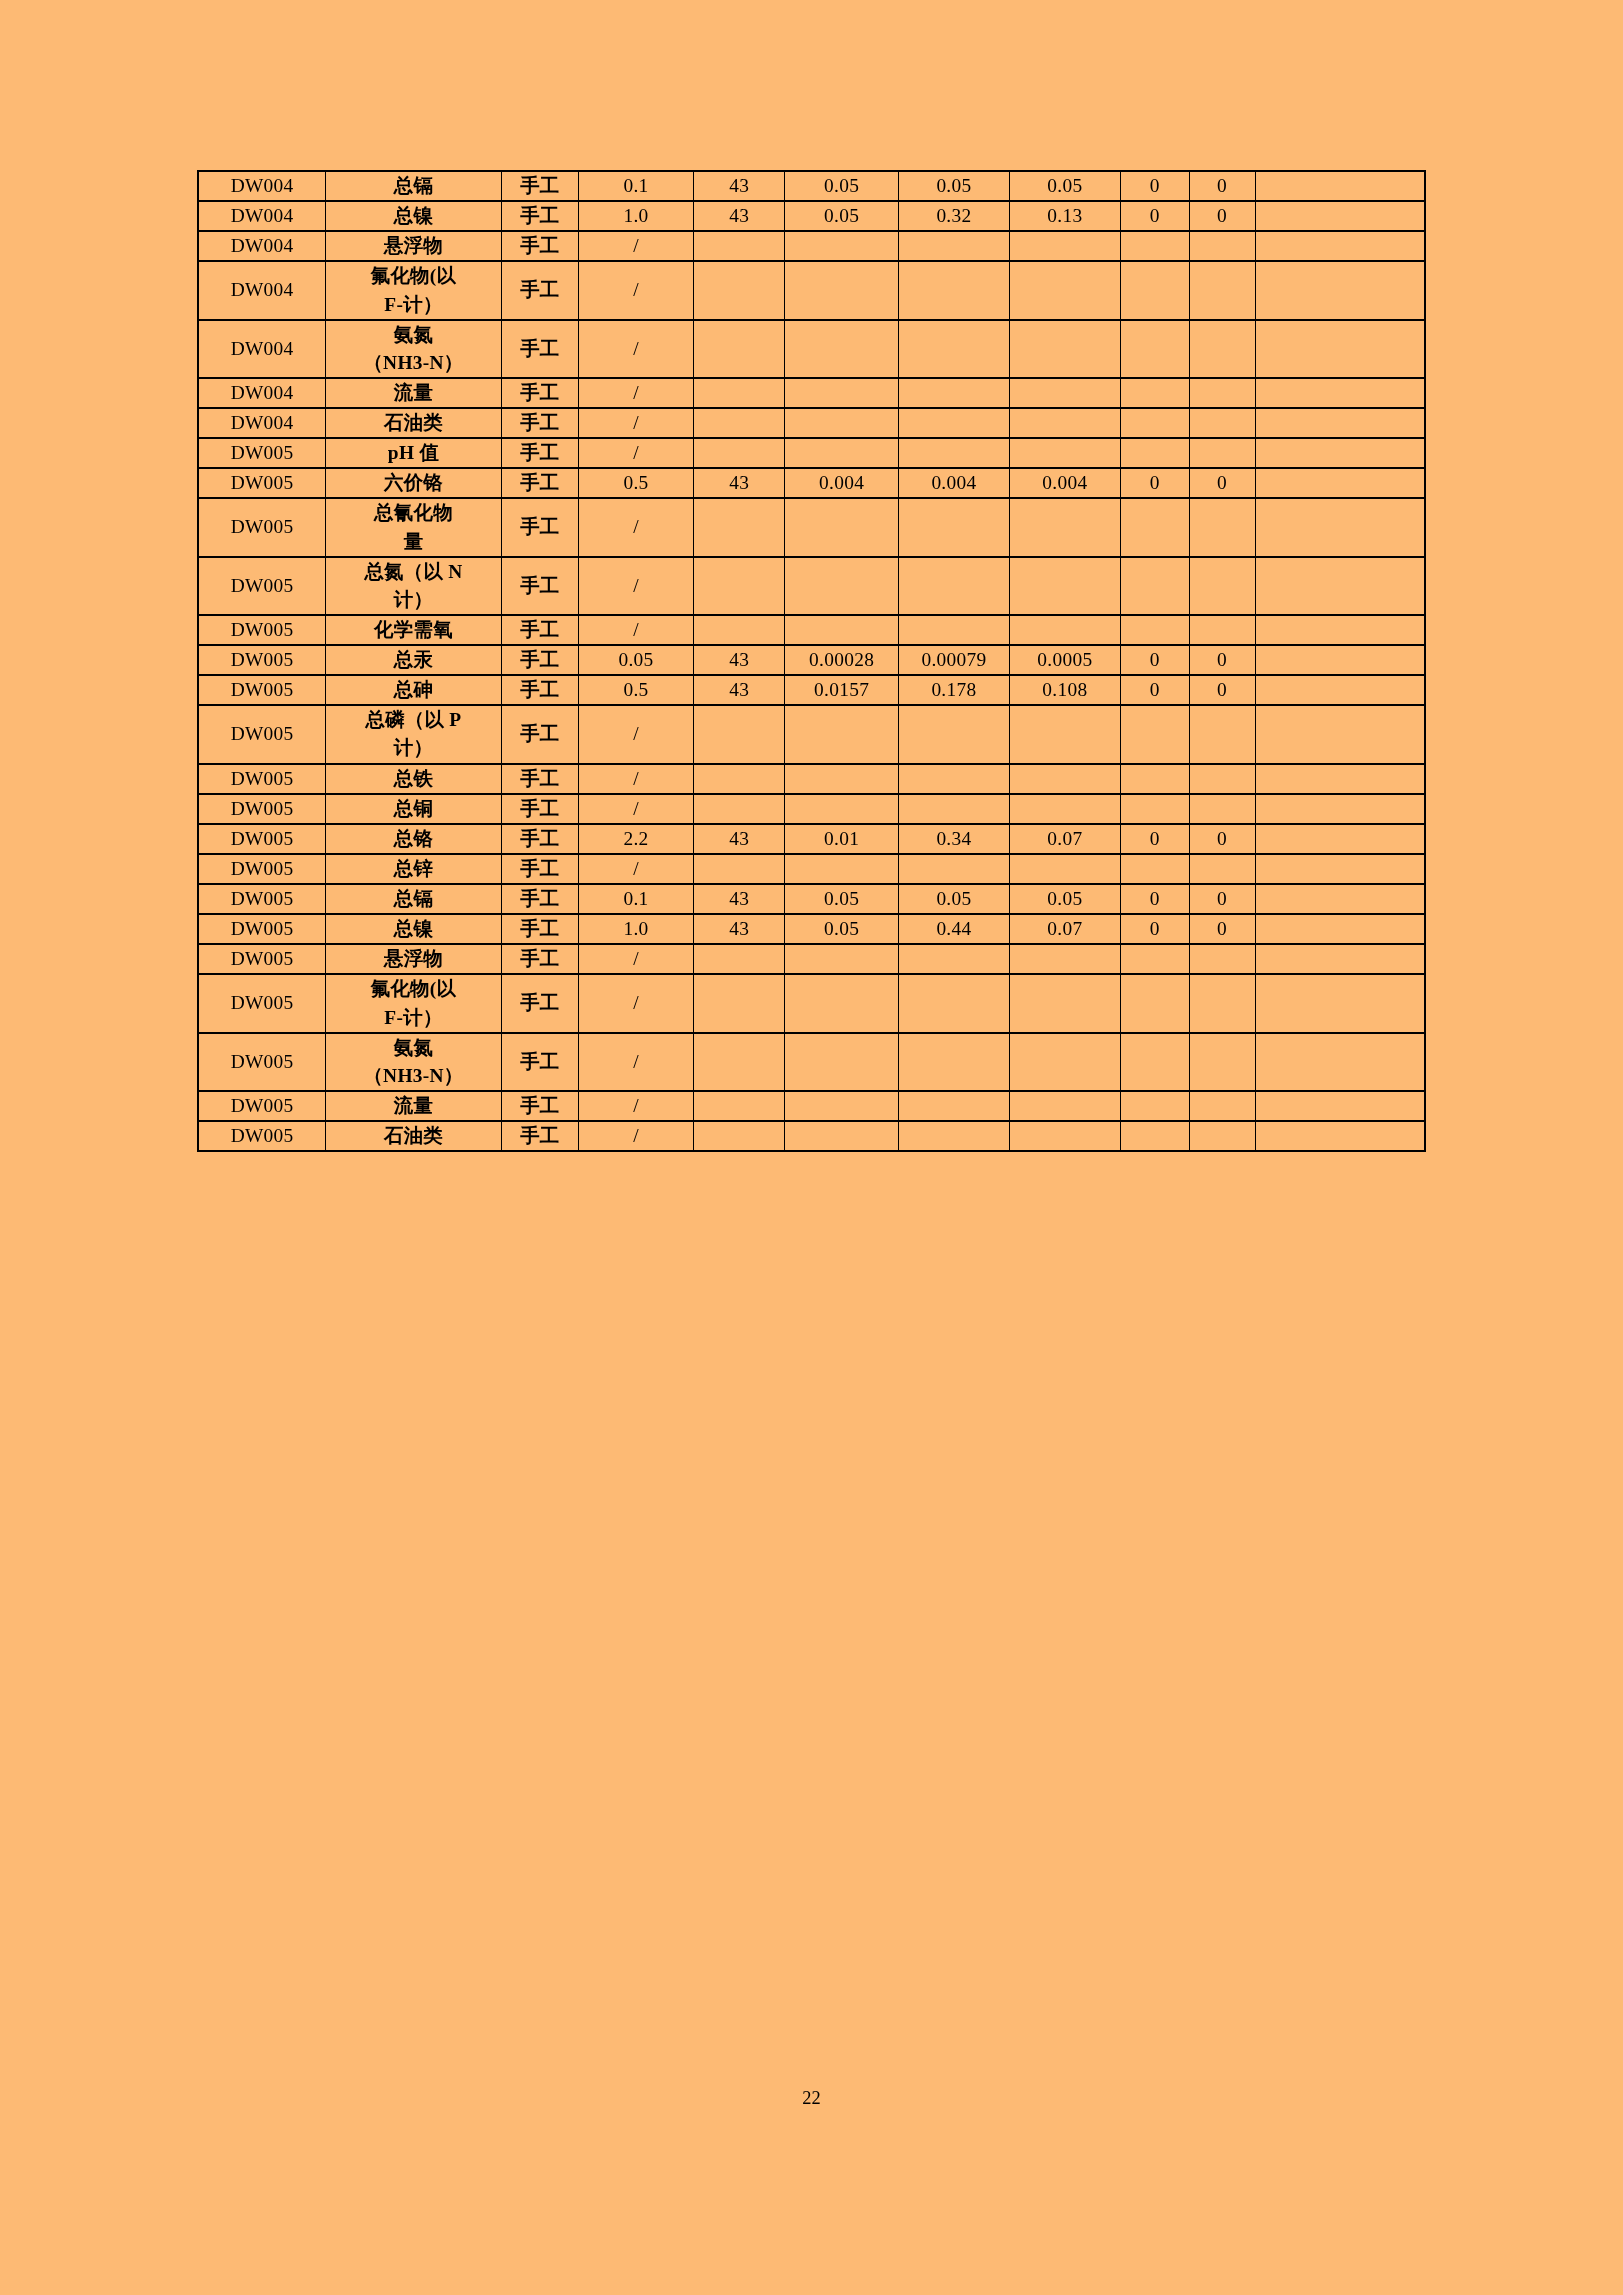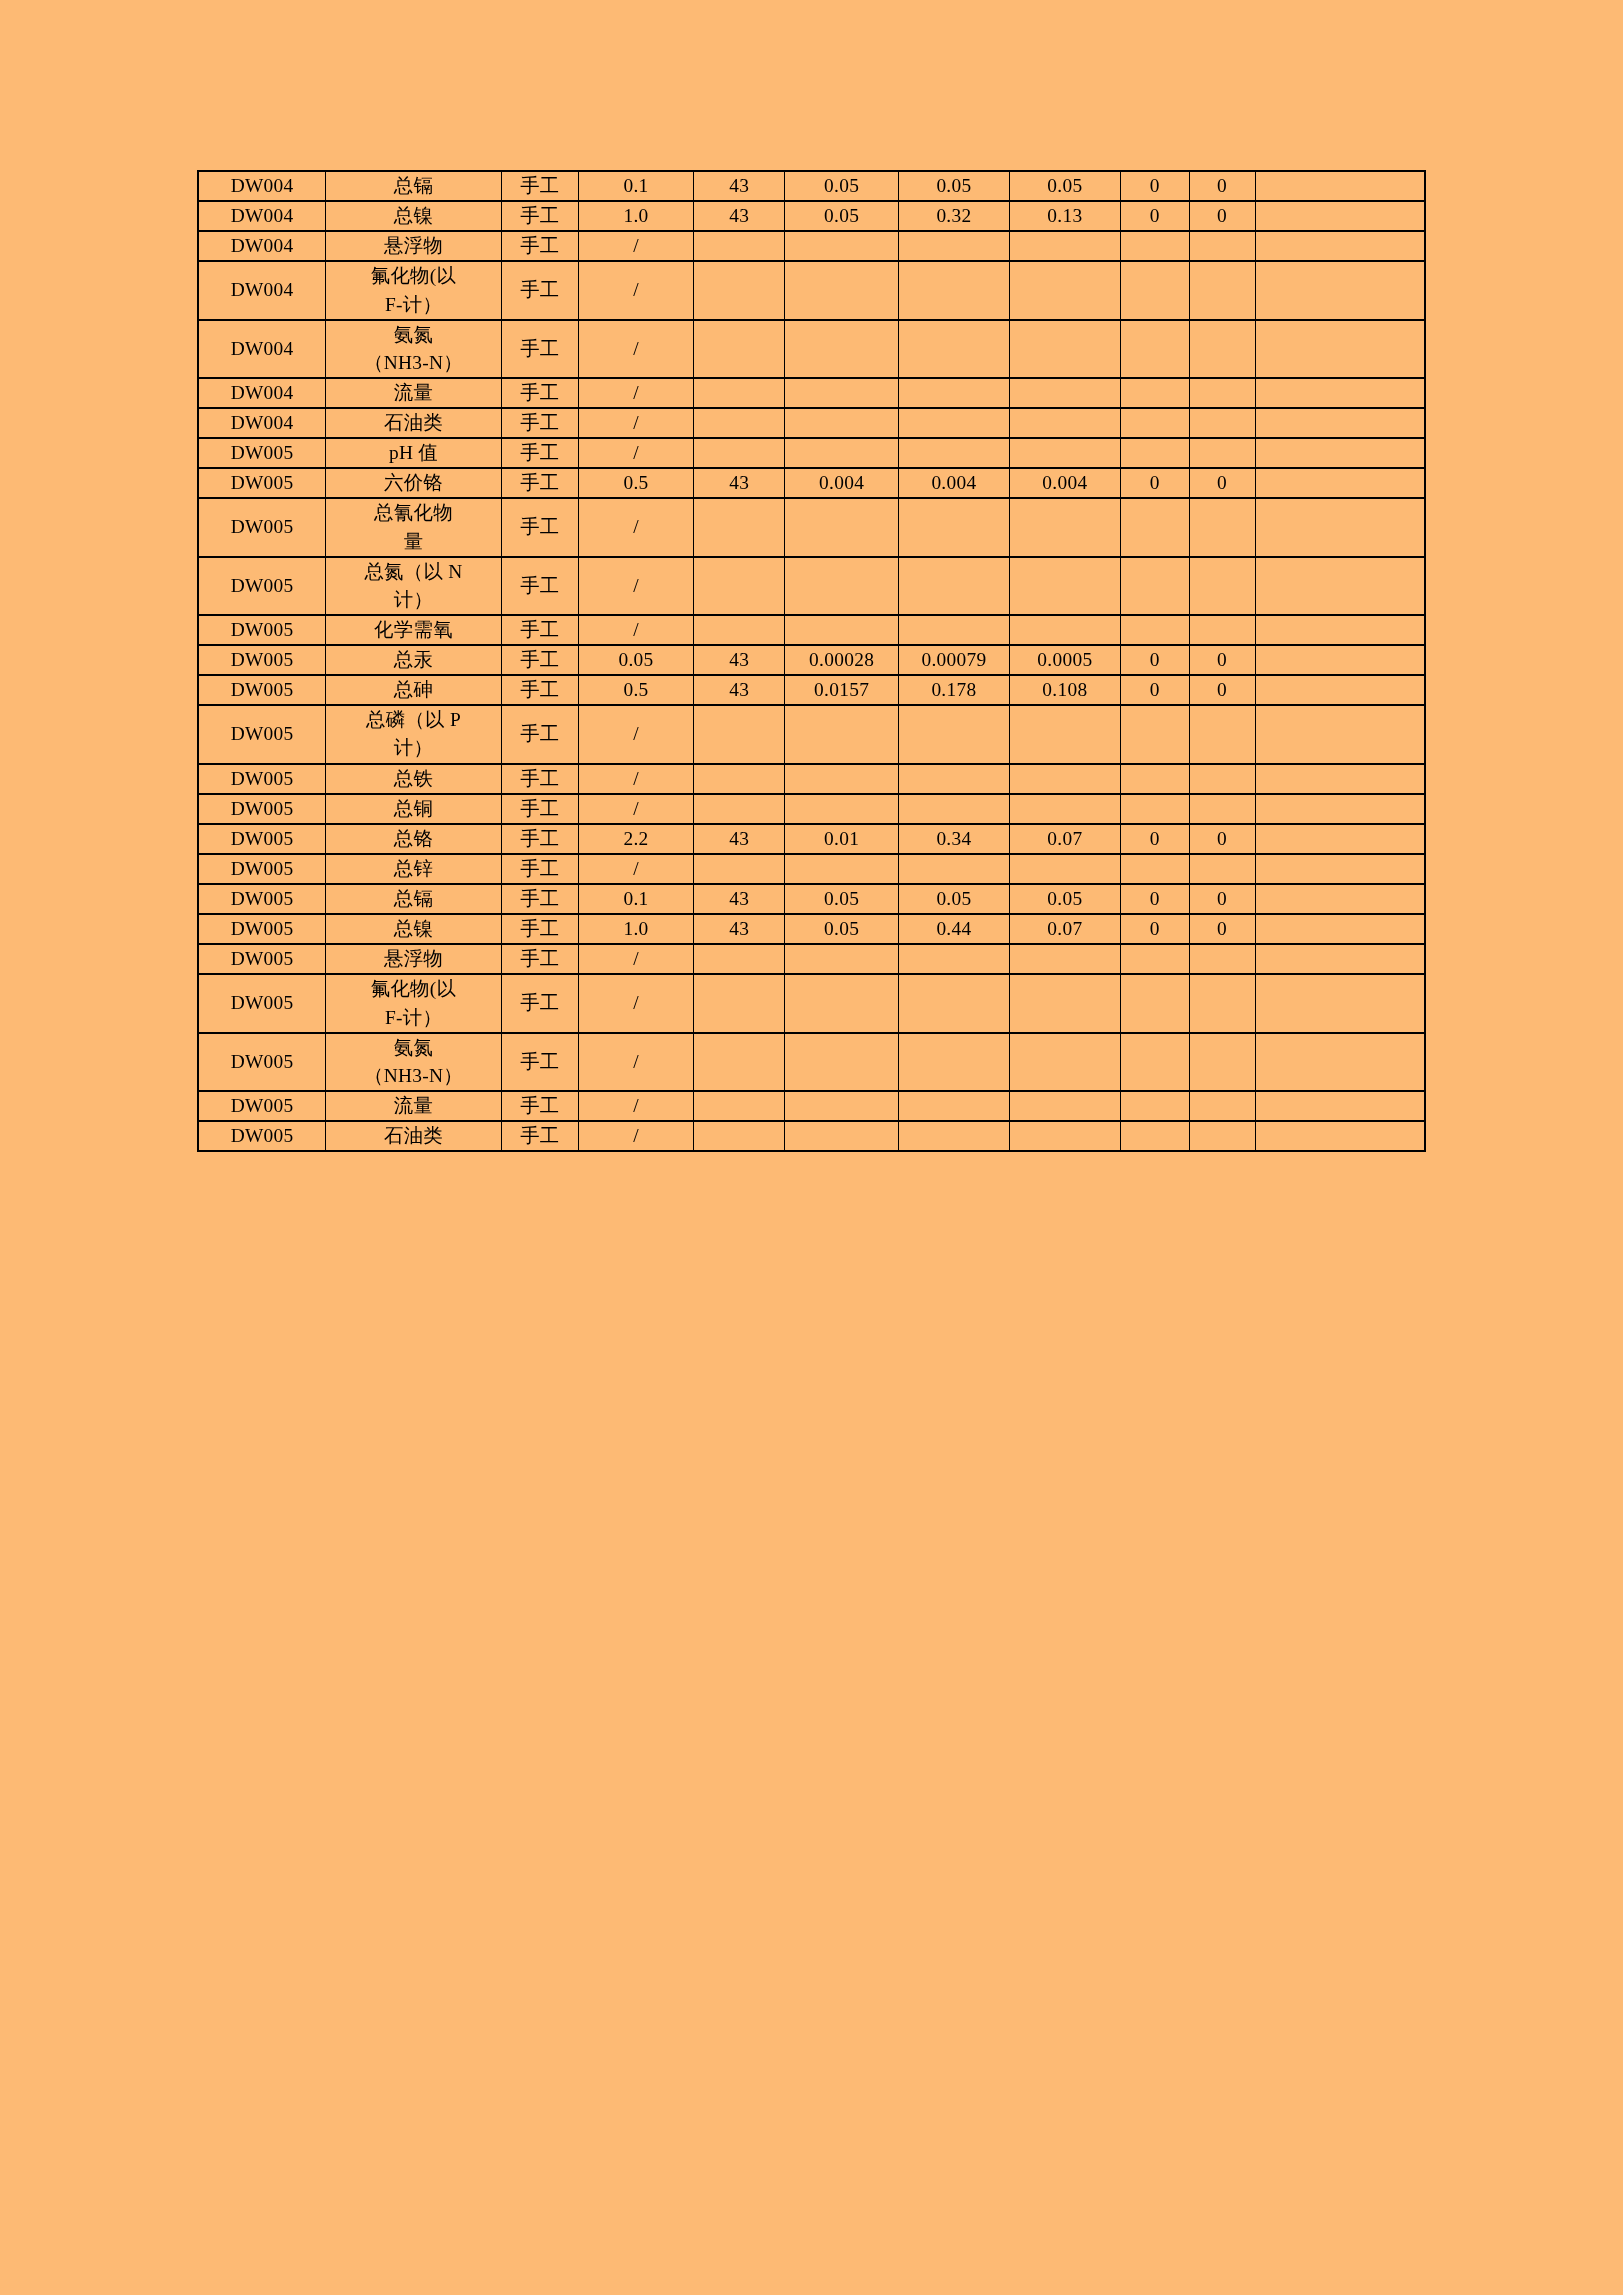--- a/index.html
+++ b/index.html
@@ -60,20 +60,21 @@
     white-space: pre-line;
     box-sizing: border-box;
   }
   table.data-table tr.h-single td { height: 30px; }
   table.data-table tr.h-double td { height: 51px; }
   table.data-table tr.h-tall td   { height: 56px; }
 
   td.cn {
     font-family: "DejaVu Serif", "Liberation Serif", serif;
     font-size: 18.4px;
+    font-weight: bold;
   }
   td.num {
     font-family: "Liberation Serif", "DejaVu Serif", serif;
     font-size: 19.4px;
     letter-spacing: 0.8px;
   }
   td.code {
     font-family: "Liberation Serif", "DejaVu Serif", serif;
     font-size: 19px;
     letter-spacing: 0.3px;
@@ -457,15 +458,16 @@
             <td class="num"></td>
             <td class="num"></td>
             <td class="num"></td>
             <td class="num"></td>
             <td class="blank"></td>
           </tr>
         </tbody>
     </table>
   </div>
 
+  <div class="page-number">22</div>
 
 </div>
 
 
 </body></html>

